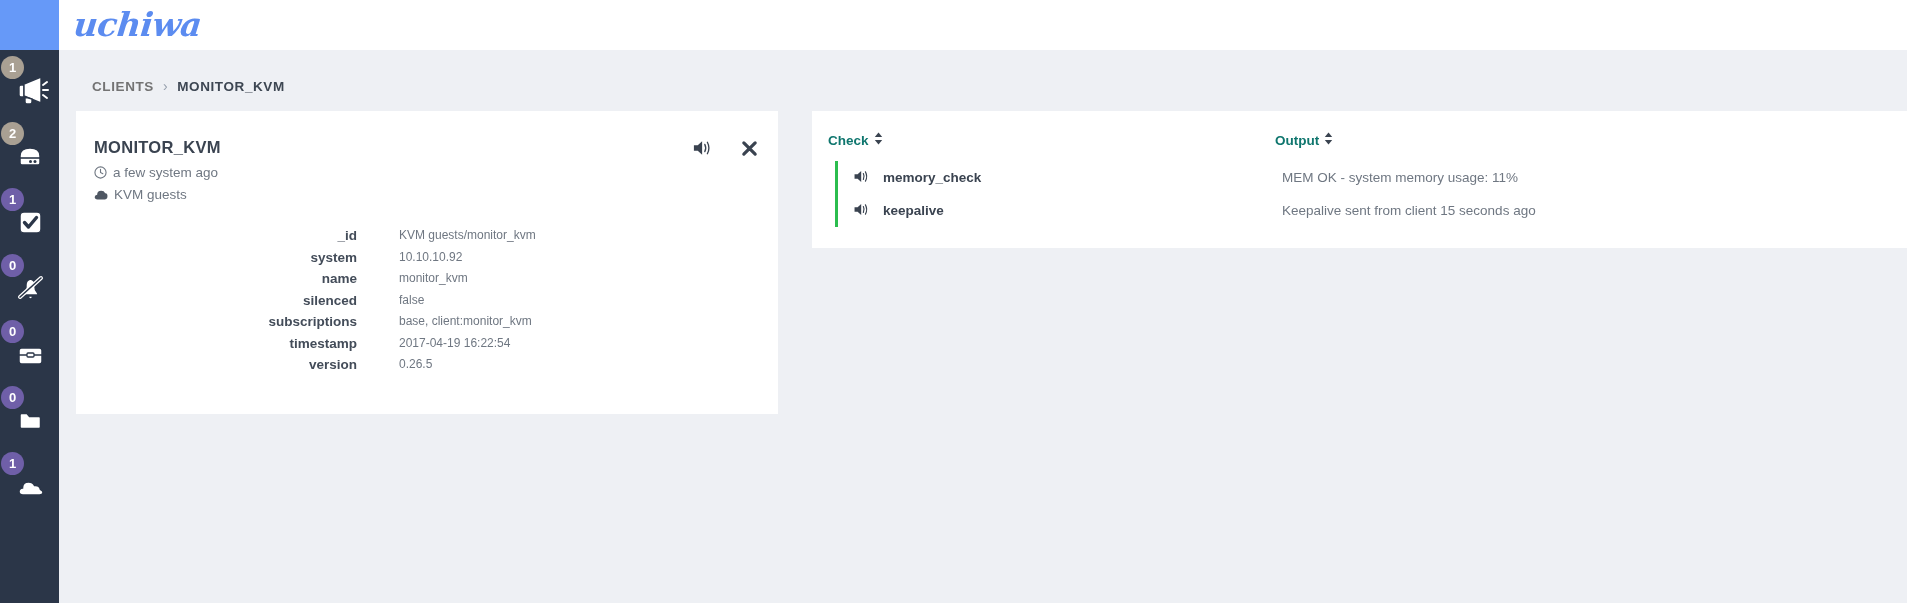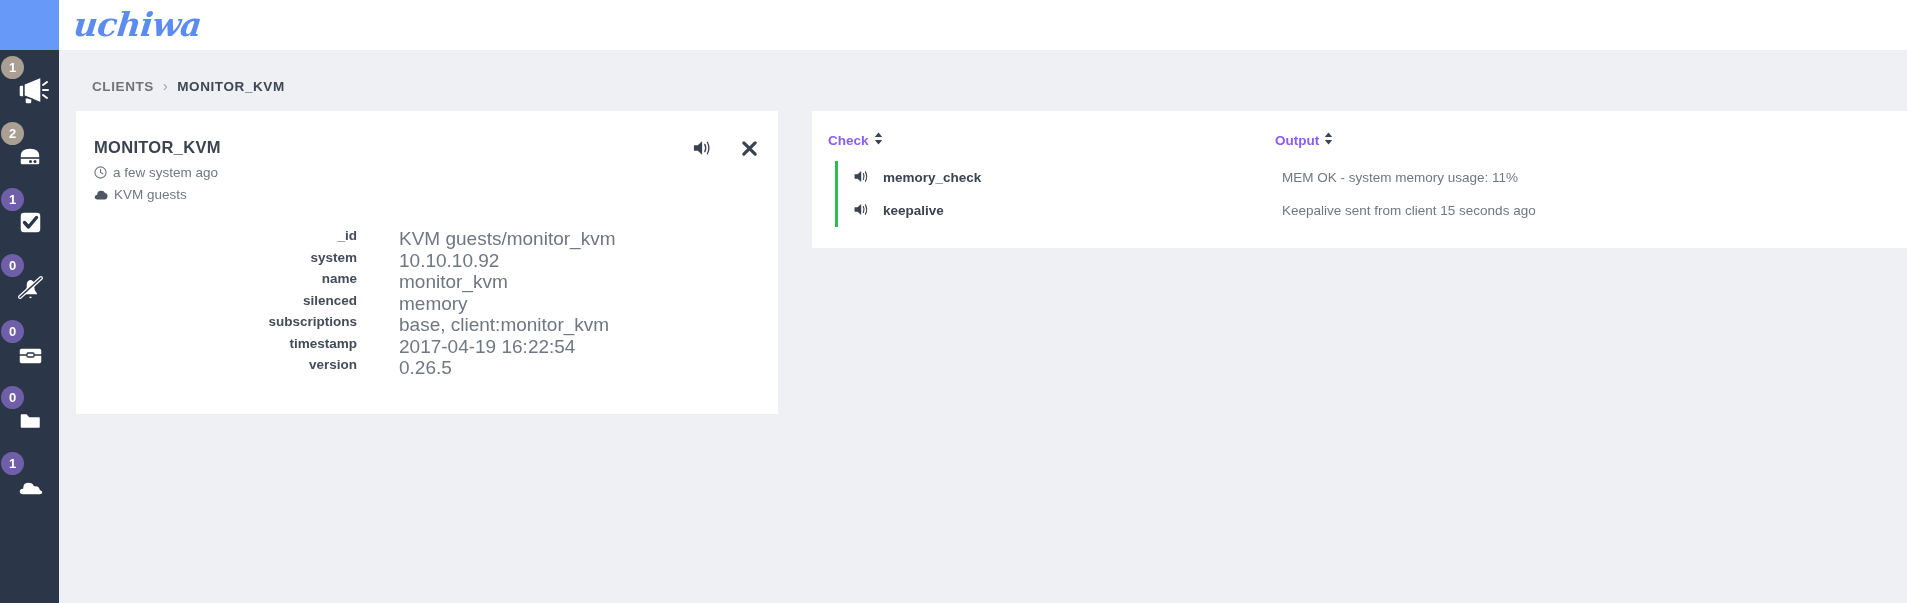--- a/index.html
+++ b/index.html
@@ -93,21 +93,21 @@
     position: absolute; left: 0px; top: 117px; width: 746px;
   }
   .detail-row { height: 21.5px; display: flex; }
   .detail-key {
     width: 281px; text-align: right;
     font-size: 13.5px; font-weight: bold; color: #434c59;
     padding-right: 0px;
   }
   .detail-val {
     padding-left: 42px;
-    font-size: 19px; color: #6f7782;
+    font-size: 12px; color: #6f7782;
   }
 
   .card-actions {
     position: absolute; right: 20px; top: 28px;
     display: flex; align-items: center; gap: 28px;
   }
   .card-actions .act { cursor: pointer; display:block; }
 
   
   #checks-panel {
@@ -115,21 +115,21 @@
     width: 1095px; height: 137px;
     background: #ffffff;
   }
   .checks-head {
     position: absolute; top: 21px; left: 0; width: 100%;
     height: 24px;
   }
   .col-check-head { position: absolute; left: 16px; }
   .col-out-head   { position: absolute; left: 463px; }
   .head-cell {
-    font-size: 13.5px; font-weight: bold; color: #8b5cf6;
+    font-size: 13.5px; font-weight: bold; color: #0f766e;
     display: flex; align-items: center; gap: 5px;
     cursor: pointer;
   }
   .sort-icon { display: block; }
 
   .checks-rows { position: absolute; top: 50px; left: 16px; width: 1079px; padding-left: 7px; }
   .check-row { position: relative; height: 33px; display: flex; align-items: center; }
   .status-bar {
     position: absolute; left: 0; top: 0; width: 3px; height: 33px;
   }
@@ -302,21 +302,21 @@
       <div class="detail-row">
         <div class="detail-key">system</div>
         <div class="detail-val">10.10.10.92</div>
       </div>
       <div class="detail-row">
         <div class="detail-key">name</div>
         <div class="detail-val">monitor_kvm</div>
       </div>
       <div class="detail-row">
         <div class="detail-key">silenced</div>
-        <div class="detail-val">memory</div>
+        <div class="detail-val">false</div>
       </div>
       <div class="detail-row">
         <div class="detail-key">subscriptions</div>
         <div class="detail-val">base, client:monitor_kvm</div>
       </div>
       <div class="detail-row">
         <div class="detail-key">timestamp</div>
         <div class="detail-val">2017-04-19 16:22:54</div>
       </div>
       <div class="detail-row">

